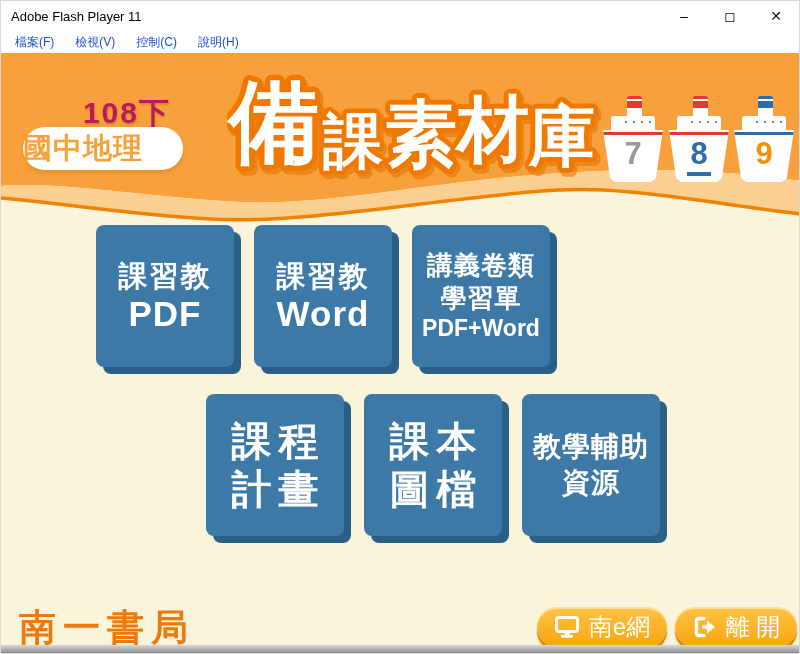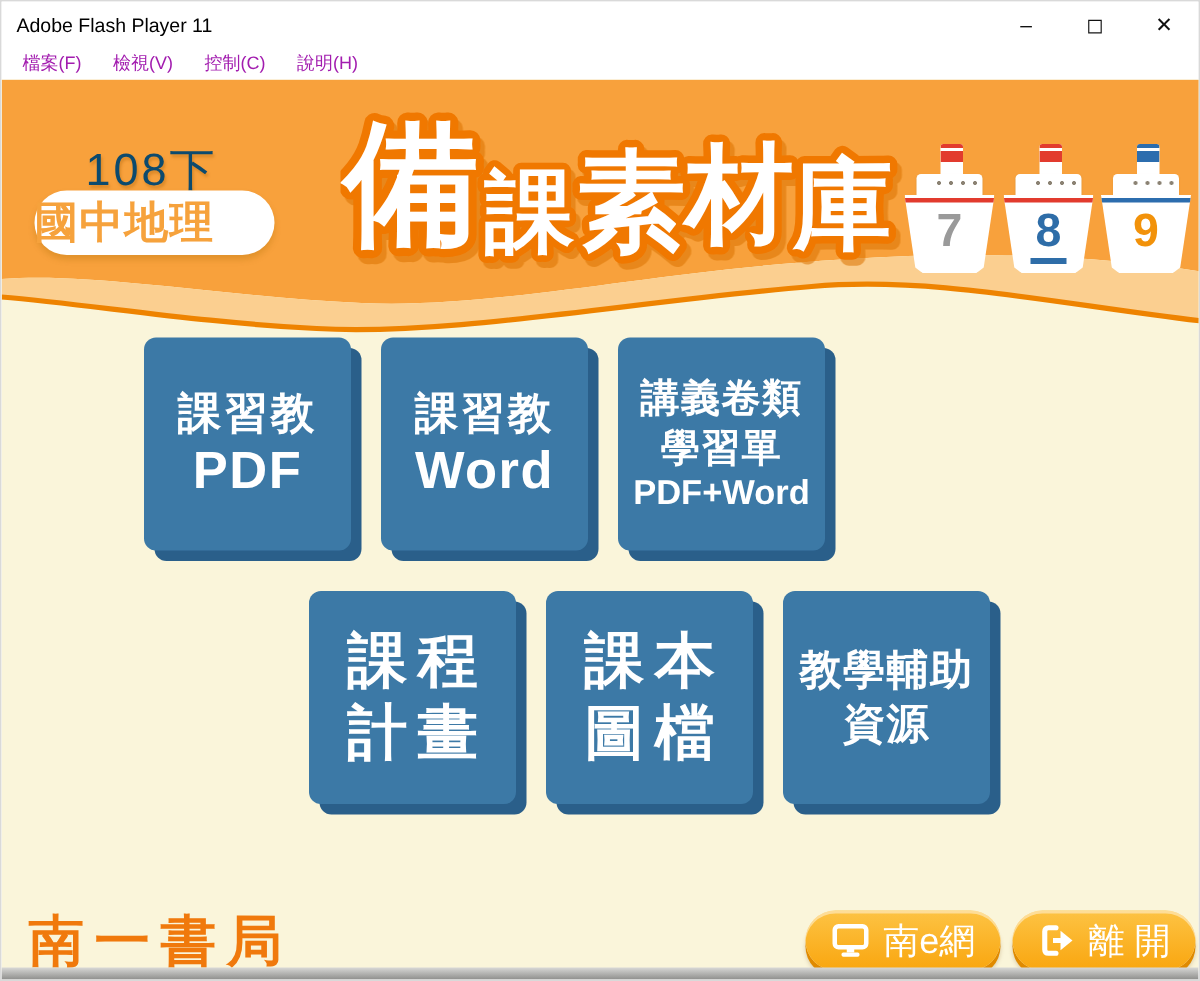--- a/index.html
+++ b/index.html
@@ -5,29 +5,29 @@
   * { margin:0; padding:0; box-sizing:border-box; }
   html,body { width:800px; height:654px; }
   body { font-family:"Liberation Sans","DejaVu Sans",sans-serif; }
 
   #window { position:relative; width:800px; height:654px; background:#ffffff; overflow:hidden; border:1px solid #d9d9d9; }
 
   
   .titlebar { position:absolute; top:0; left:0; width:100%; height:30px; background:#ffffff; display:flex; align-items:center; padding-left:10px; font-size:13px; color:#000; }
   .win-controls { position:absolute; top:0; right:0; height:30px; display:flex; }
   .win-btn { width:46px; height:30px; display:flex; align-items:center; justify-content:center; font-size:14px; color:#111; cursor:pointer; }
-  .menubar { position:absolute; top:30px; left:0; width:100%; height:22px; background:#ffffff; display:flex; align-items:center; padding-left:4px; font-size:12px; color:#a21caf; }
+  .menubar { position:absolute; top:30px; left:0; width:100%; height:22px; background:#ffffff; display:flex; align-items:center; padding-left:4px; font-size:12px; color:#1d4ed8; }
   .menu-item { padding:3px 10px; margin-right:1px; cursor:pointer; }
 
   
   .stage { position:absolute; top:52px; left:0; width:800px; height:594px; background:#FAF5DA; overflow:hidden; }
   .wave-svg { position:absolute; top:0; left:0; }
 
   
-  .semester { position:absolute; left:30px; top:40px; width:140px; text-align:center; font-size:30px; font-weight:normal; color:#0c4a6e; letter-spacing:2px; text-shadow:1px 2px 2px rgba(160,90,0,.35); }
+  .semester { position:absolute; left:30px; top:40px; width:140px; text-align:right; font-size:30px; font-weight:bold; color:#be185d; letter-spacing:2px; text-shadow:1px 2px 2px rgba(160,90,0,.35); }
   .subject-pill { position:absolute; left:22px; top:74px; width:160px; height:43px; background:#ffffff; border-radius:22px; display:flex; align-items:center; color:#F6A23C; font-weight:bold; font-size:29px; letter-spacing:1px; box-shadow:0 3px 4px rgba(170,110,0,.3); }
 
   
   .title-svg { position:absolute; left:226px; top:8px; filter:drop-shadow(3px 4px 0 rgba(219,115,0,.55)); }
   .title-svg text { font-family:"Liberation Sans","DejaVu Sans",sans-serif; font-weight:bold; fill:#ffffff; stroke:#F07800; stroke-linejoin:round; }
 
   
   .boat { position:absolute; top:43px; width:60px; height:90px; cursor:pointer; }
   .boat-7 { left:602px; } .boat-8 { left:668px; } .boat-9 { left:733px; }
   .funnel { position:absolute; left:24px; top:0; width:15px; height:22px; background:#ffffff; border-radius:2px; overflow:hidden; }

